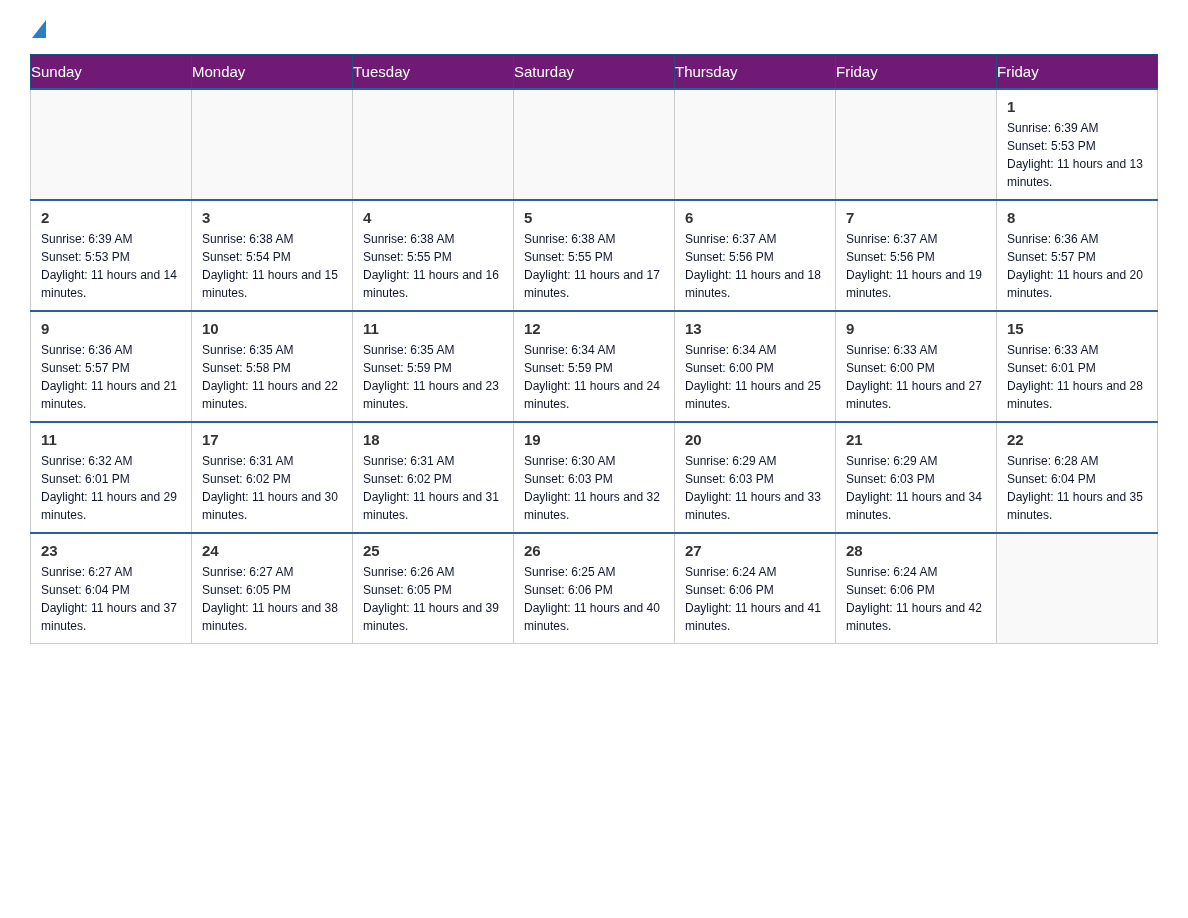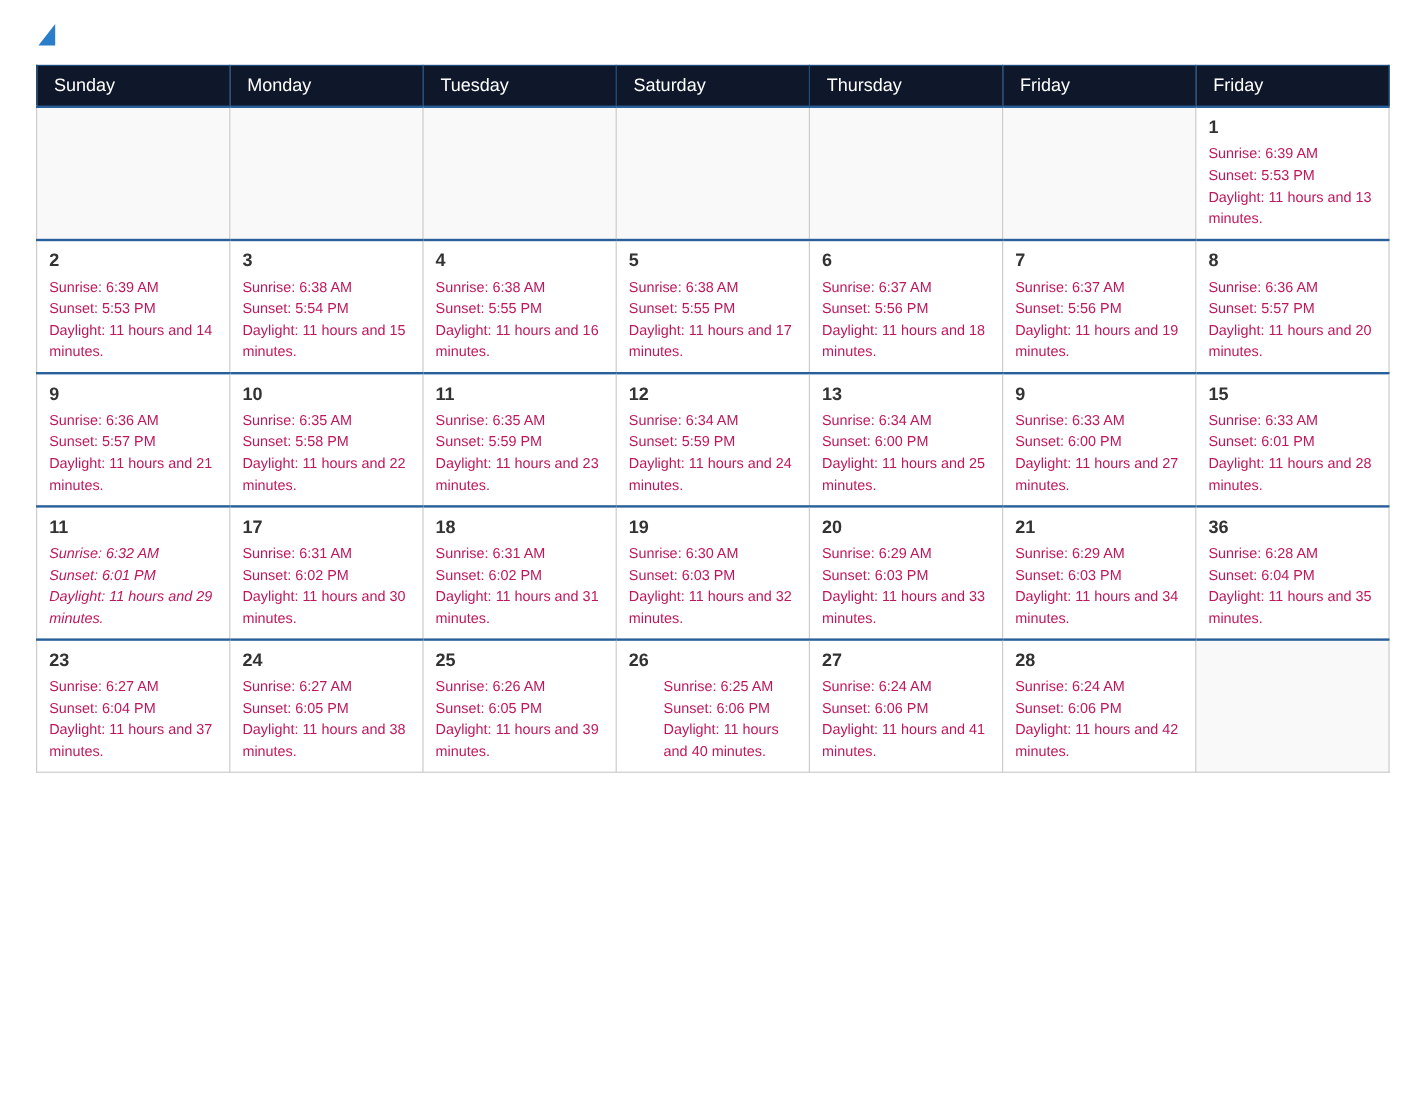--- a/index.html
+++ b/index.html
@@ -56,25 +56,25 @@
       font-size: 20px;
       color: #555;
       margin-top: 4px;
     }
     .calendar {
       width: 100%;
       border-collapse: collapse;
       border: 1px solid #bbb;
     }
     .calendar th {
-      background: #0f172a;
+      background: #701a75;
       color: #fff;
       font-size: 15px;
       font-weight: normal;
-      padding: 8px 14px;
+      padding: 8px 0;
       text-align: left;
       border: 1px solid #1e4e80;
     }
     .calendar td {
       vertical-align: top;
       padding: 8px 10px;
       border: 1px solid #ccc;
       width: calc(100% / 7);
       min-height: 110px;
       font-size: 12.5px;
@@ -85,21 +85,21 @@
     }
     .day-number {
       font-size: 15px;
       font-weight: bold;
       color: #333;
       display: block;
       margin-bottom: 4px;
     }
     .day-info {
       font-size: 12px;
-      color: #be185d;
+      color: #0f172a;
       line-height: 1.5;
     }
     .empty-cell {
       background: #f9f9f9;
     }
   </style>
 </head>
 <body>
 
 <div class="header">
@@ -227,21 +227,21 @@
         <td>
           <span class="day-number">15</span>
           <div class="day-info" style="white-space: pre-line;">Sunrise: 6:33 AM
 Sunset: 6:01 PM
 Daylight: 11 hours and 28 minutes.</div>
         </td>
       </tr>
       <tr>
         <td>
           <span class="day-number">11</span>
-          <div class="day-info" style="white-space: pre-line; font-style: italic;">Sunrise: 6:32 AM
+          <div class="day-info" style="white-space: pre-line;">Sunrise: 6:32 AM
 Sunset: 6:01 PM
 Daylight: 11 hours and 29 minutes.</div>
         </td>
         <td>
           <span class="day-number">17</span>
           <div class="day-info" style="white-space: pre-line;">Sunrise: 6:31 AM
 Sunset: 6:02 PM
 Daylight: 11 hours and 30 minutes.</div>
         </td>
         <td>
@@ -262,21 +262,21 @@
 Sunset: 6:03 PM
 Daylight: 11 hours and 33 minutes.</div>
         </td>
         <td>
           <span class="day-number">21</span>
           <div class="day-info" style="white-space: pre-line;">Sunrise: 6:29 AM
 Sunset: 6:03 PM
 Daylight: 11 hours and 34 minutes.</div>
         </td>
         <td>
-          <span class="day-number">36</span>
+          <span class="day-number">22</span>
           <div class="day-info" style="white-space: pre-line;">Sunrise: 6:28 AM
 Sunset: 6:04 PM
 Daylight: 11 hours and 35 minutes.</div>
         </td>
       </tr>
       <tr>
         <td>
           <span class="day-number">23</span>
           <div class="day-info" style="white-space: pre-line;">Sunrise: 6:27 AM
 Sunset: 6:04 PM
@@ -289,21 +289,21 @@
 Daylight: 11 hours and 38 minutes.</div>
         </td>
         <td>
           <span class="day-number">25</span>
           <div class="day-info" style="white-space: pre-line;">Sunrise: 6:26 AM
 Sunset: 6:05 PM
 Daylight: 11 hours and 39 minutes.</div>
         </td>
         <td>
           <span class="day-number">26</span>
-          <div class="day-info" style="white-space: pre-line; margin-left: 29px;">Sunrise: 6:25 AM
+          <div class="day-info" style="white-space: pre-line;">Sunrise: 6:25 AM
 Sunset: 6:06 PM
 Daylight: 11 hours and 40 minutes.</div>
         </td>
         <td>
           <span class="day-number">27</span>
           <div class="day-info" style="white-space: pre-line;">Sunrise: 6:24 AM
 Sunset: 6:06 PM
 Daylight: 11 hours and 41 minutes.</div>
         </td>
         <td>

